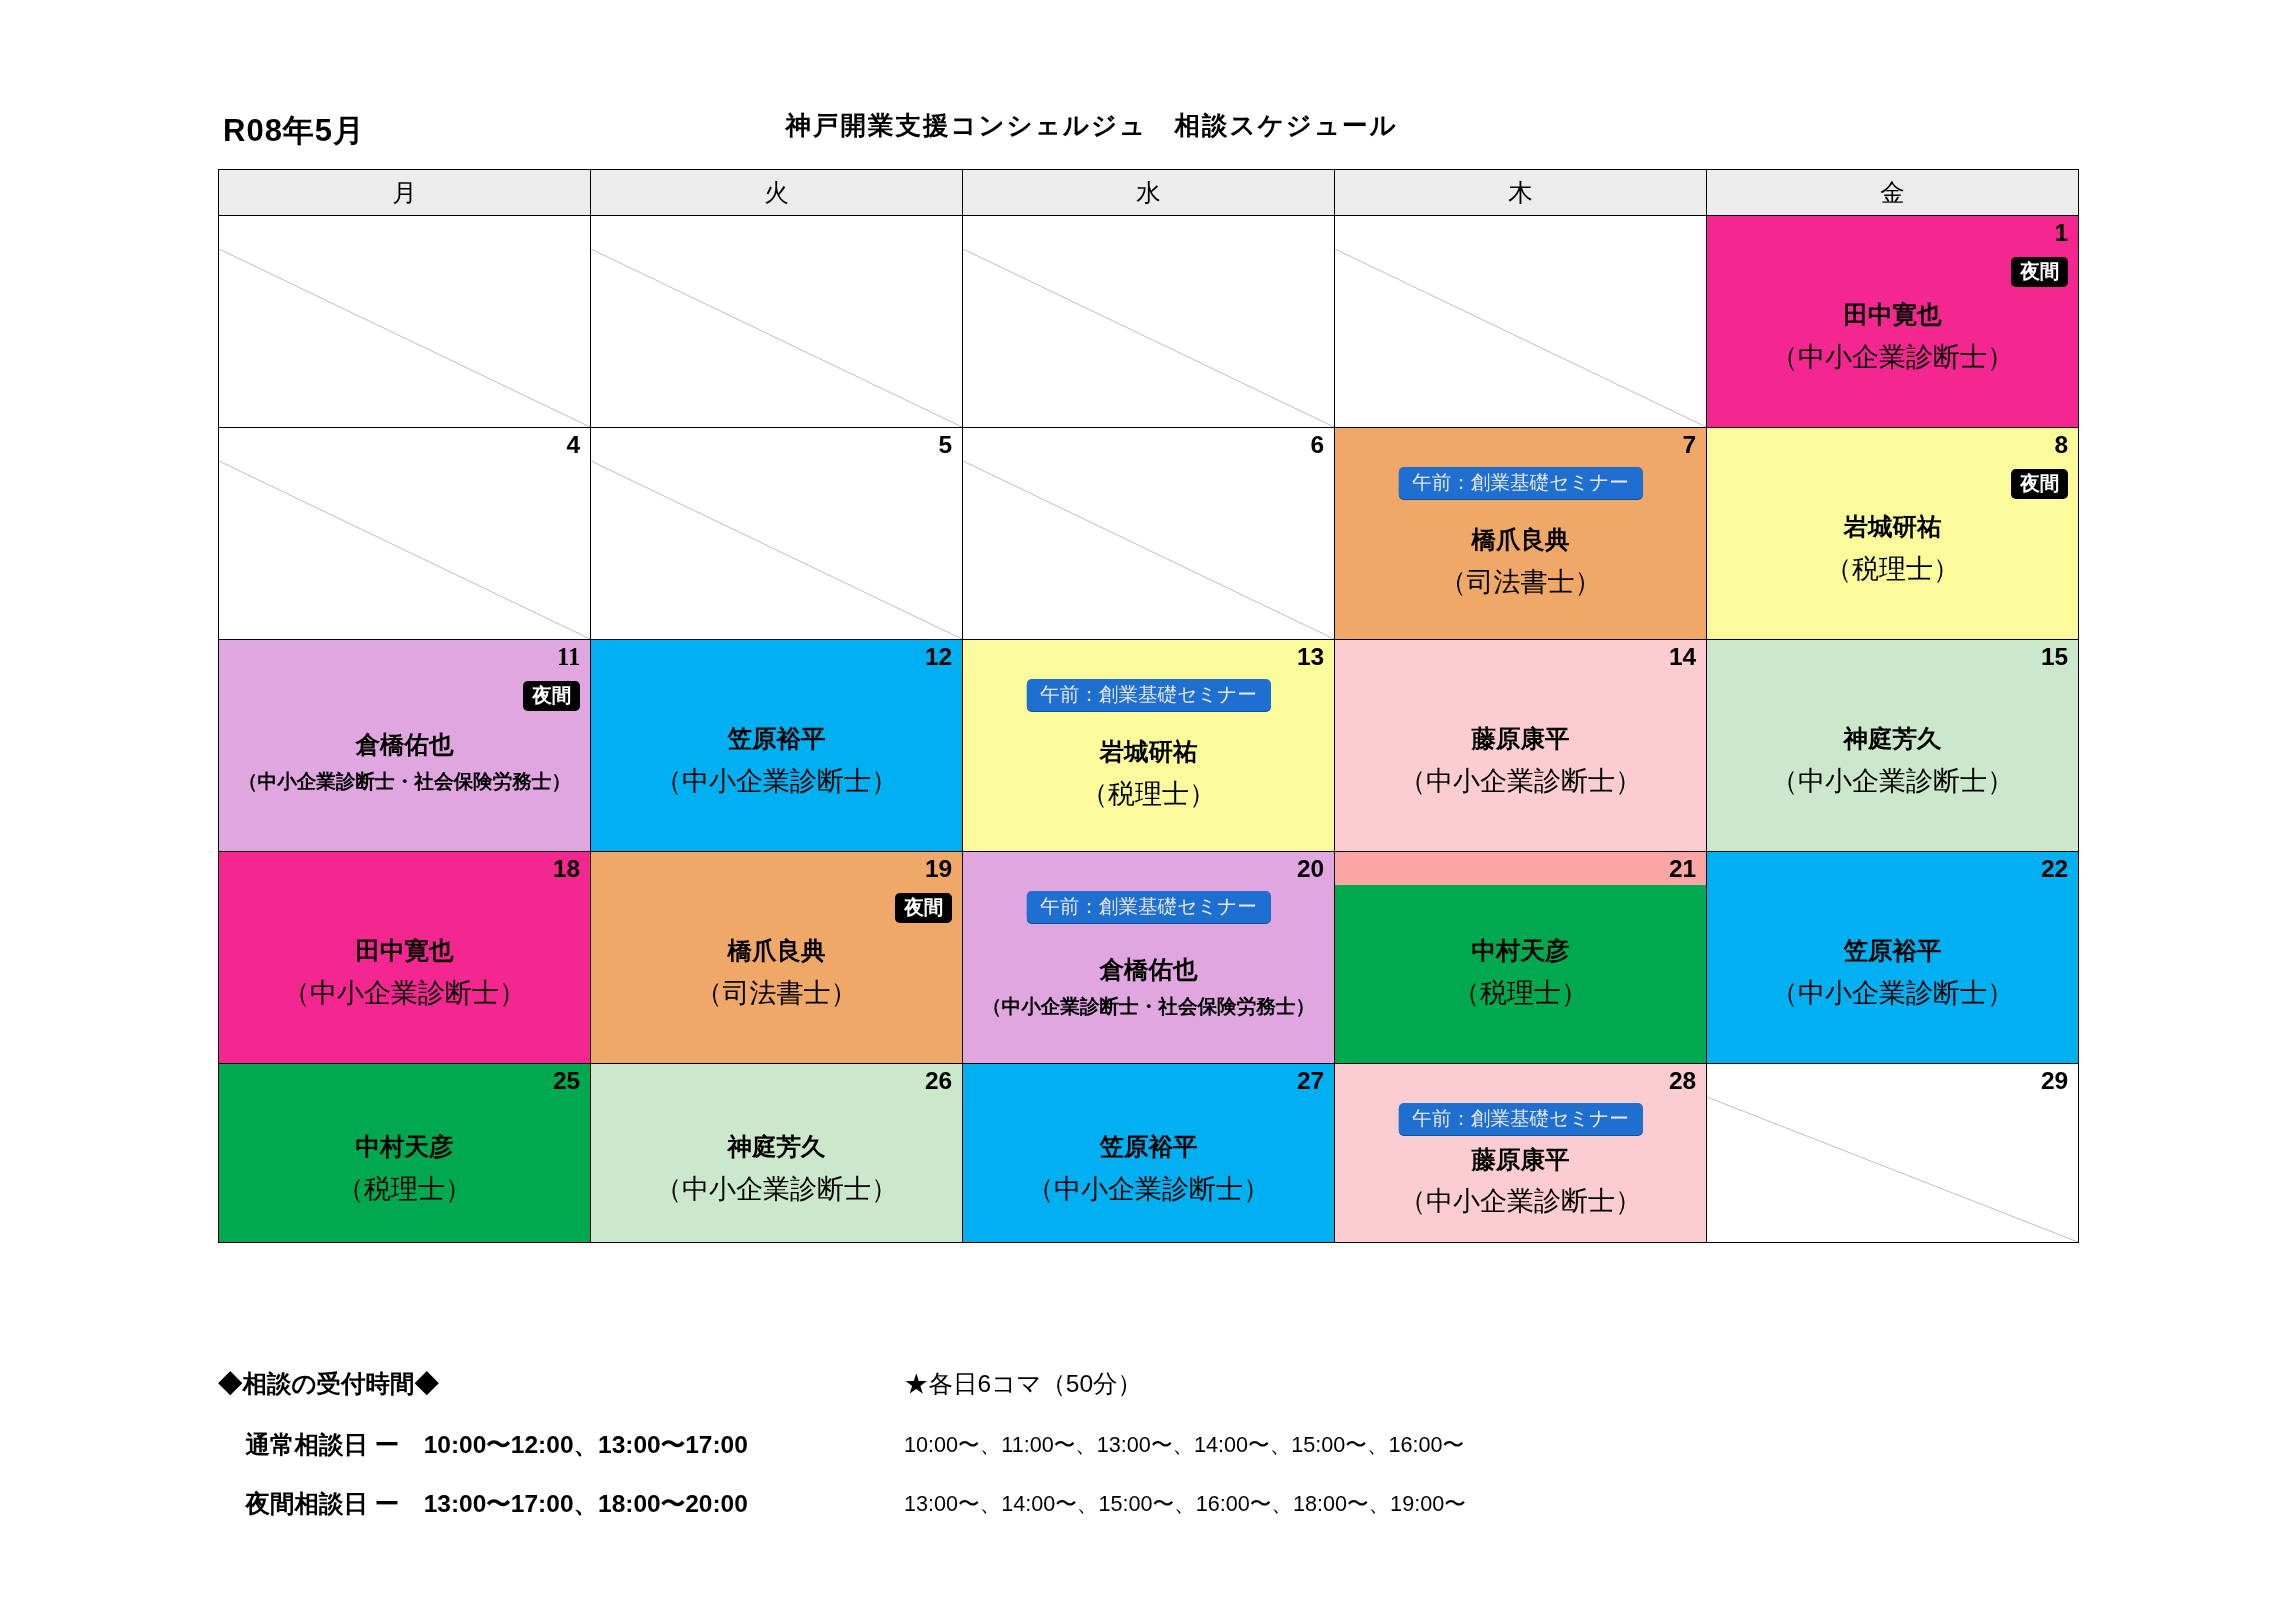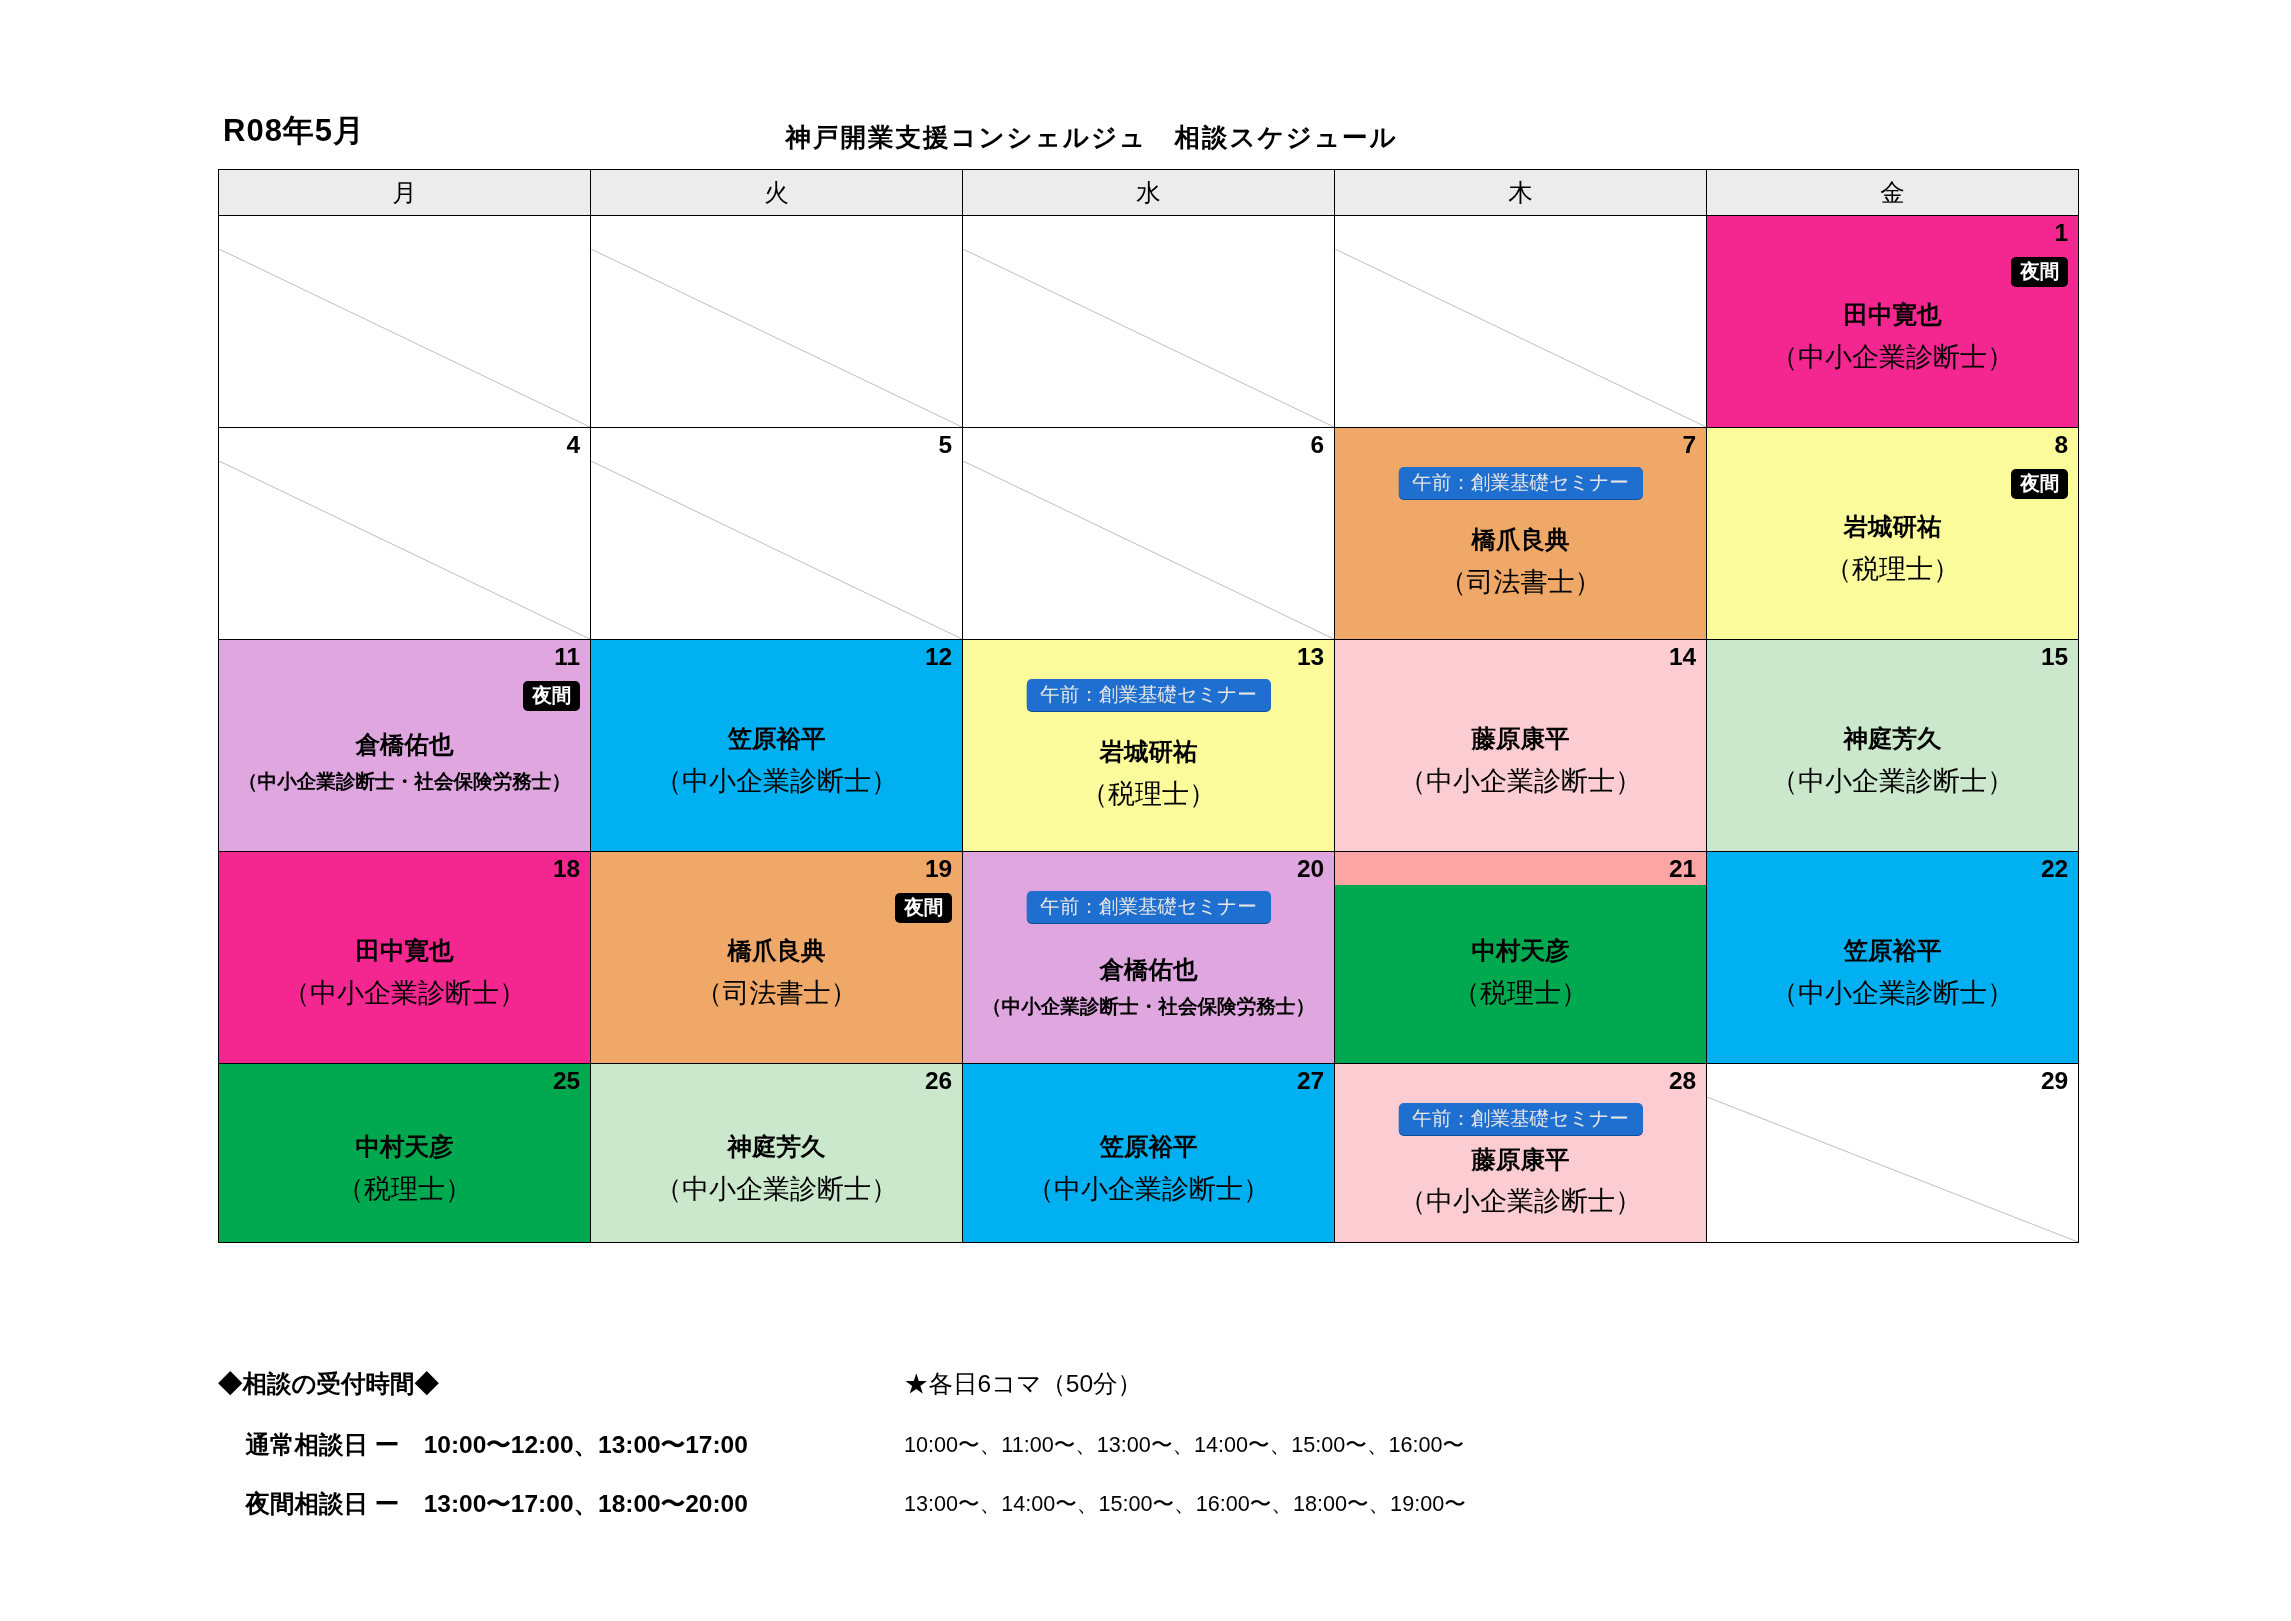--- a/index.html
+++ b/index.html
@@ -32,21 +32,20 @@
   }
   .doc-title {
     position: absolute;
     left: 0;
     top: 108px;
     width: 2183px;
     text-align: center;
     font-size: 25.5px;
     font-weight: bold;
     letter-spacing: 2px;
-    margin-top: 12px;
   }
   
   .cal {
     position: absolute;
     left: 218px;
     top: 169px;
     width: 1860px;
     border-collapse: collapse;
     table-layout: fixed;
   }
@@ -288,21 +287,21 @@
           </td>
           <td style="background: rgb(251, 251, 155);">
             <div class="cell-inner">
               <div class="name">岩城研祐</div>
               <div class="qual">（税理士）</div>
             </div>
             <div class="badge-night">夜間</div>
           </td>
         </tr>
         <tr class="daynum-row">
-          <td style="background: rgb(224, 166, 224);">11</td>
+          <td style="background: rgb(224, 166, 224); font-family: Liberation Serif, serif;">11</td>
           <td style="background: rgb(0, 176, 240);">12</td>
           <td style="background: rgb(251, 251, 155);">13</td>
           <td style="background: rgb(251, 205, 210);">14</td>
           <td style="background: rgb(204, 232, 204); margin-top: 8px;">15</td>
         </tr>
         <tr class="body-row">
           <td style="background: rgb(224, 166, 224);">
             <div class="cell-inner">
               <div class="name">倉橋佑也</div>
               <div class="qual bold">（中小企業診断士・社会保険労務士）</div>

